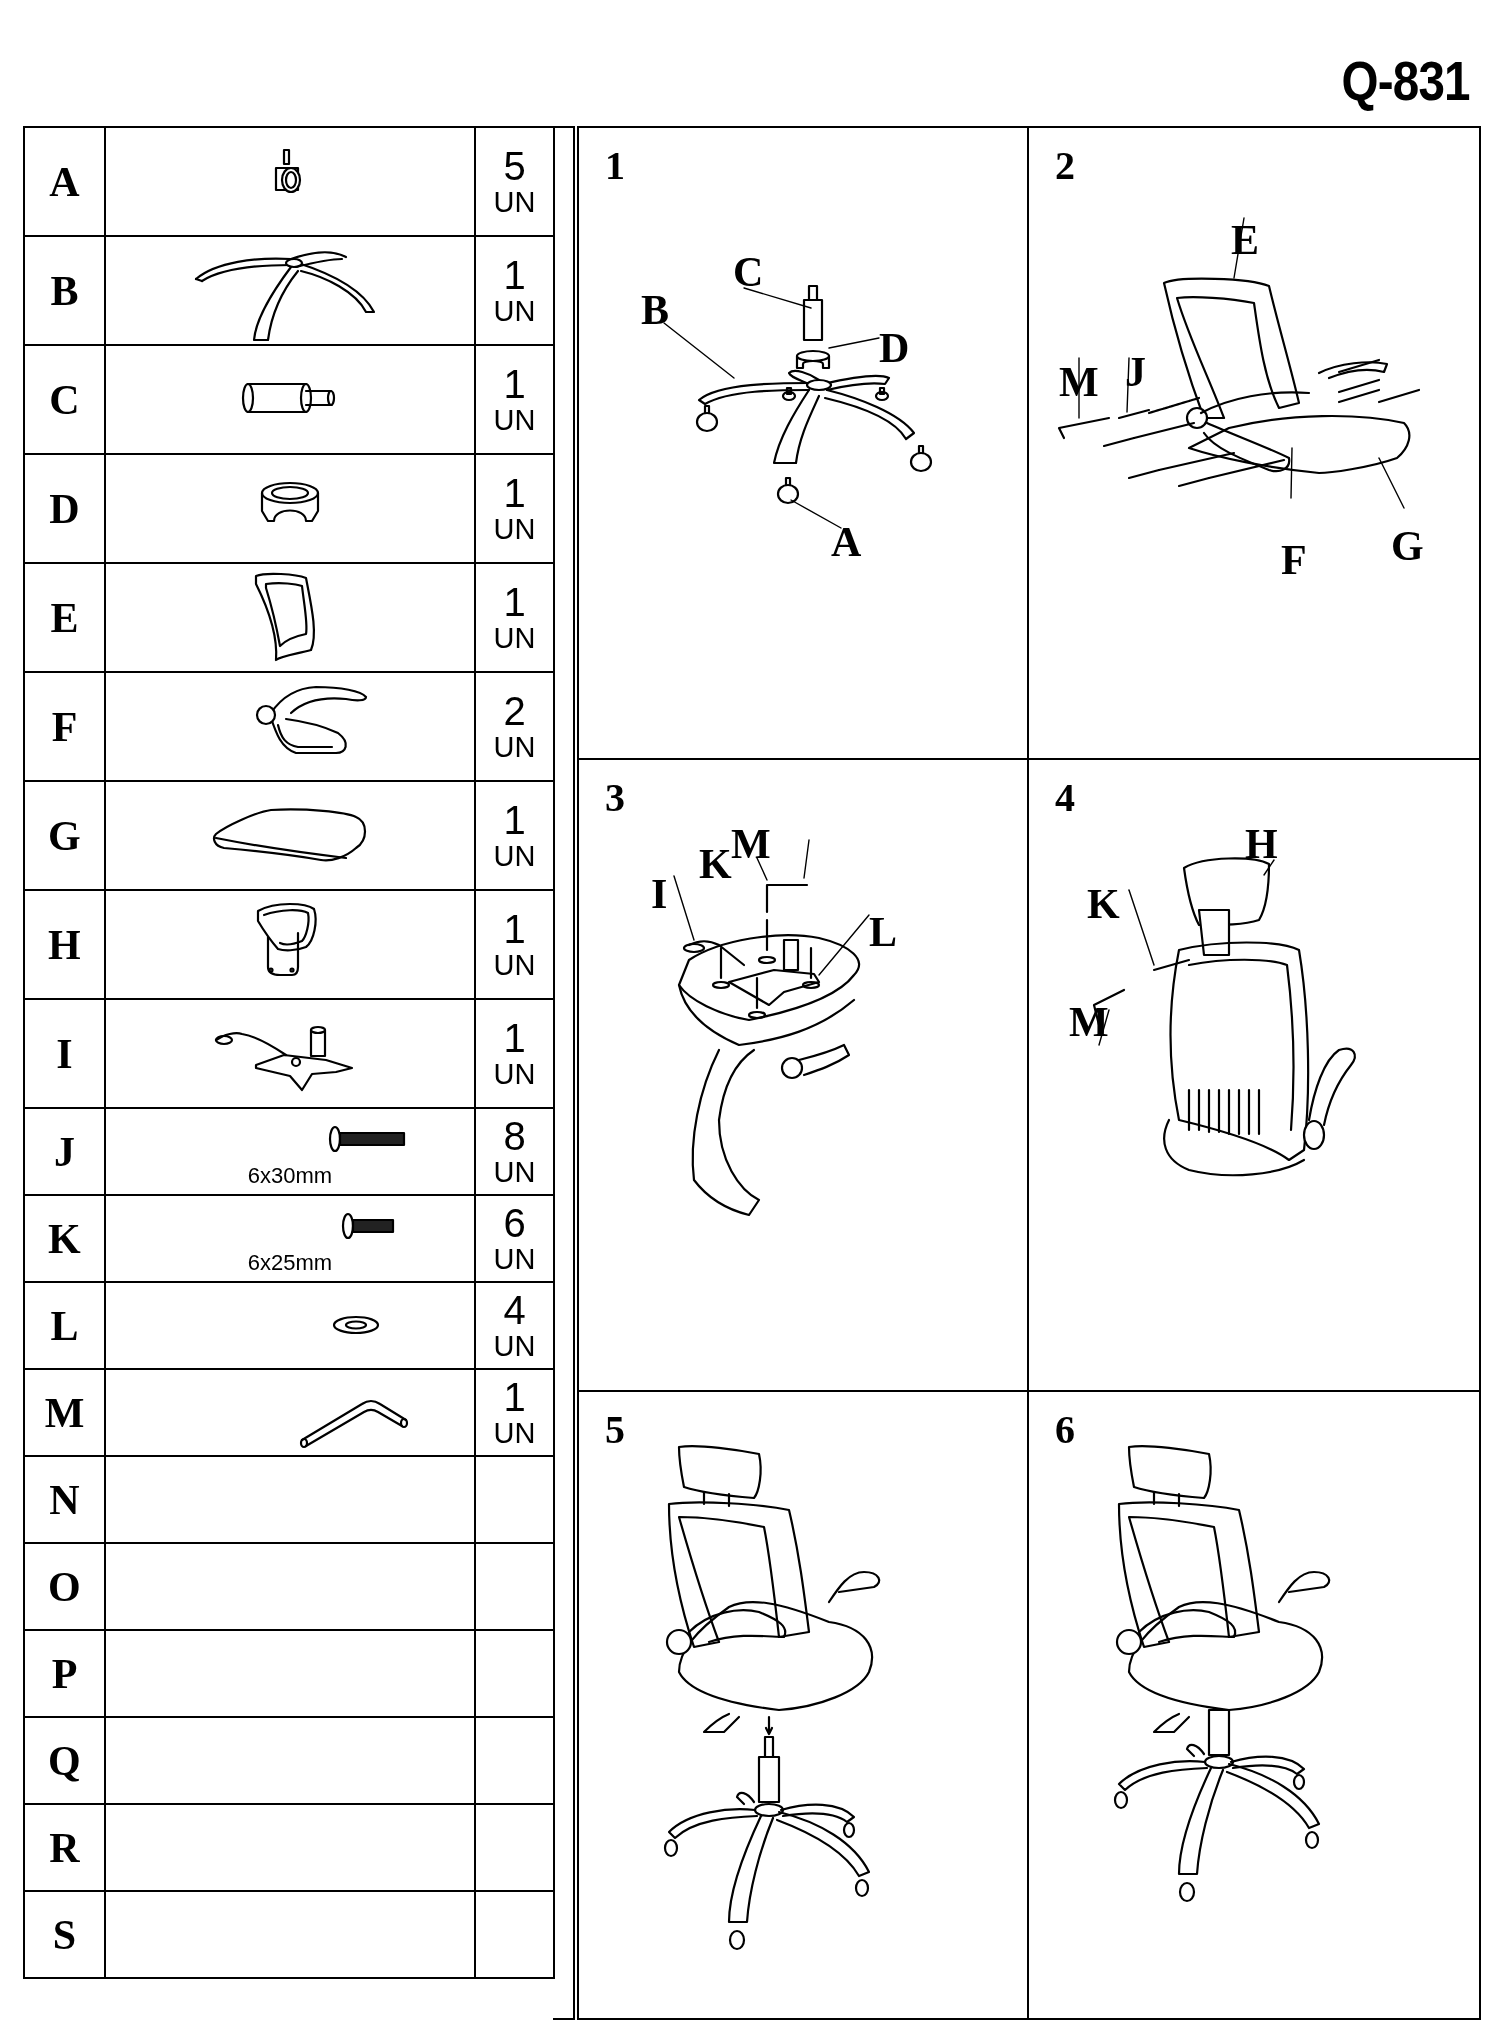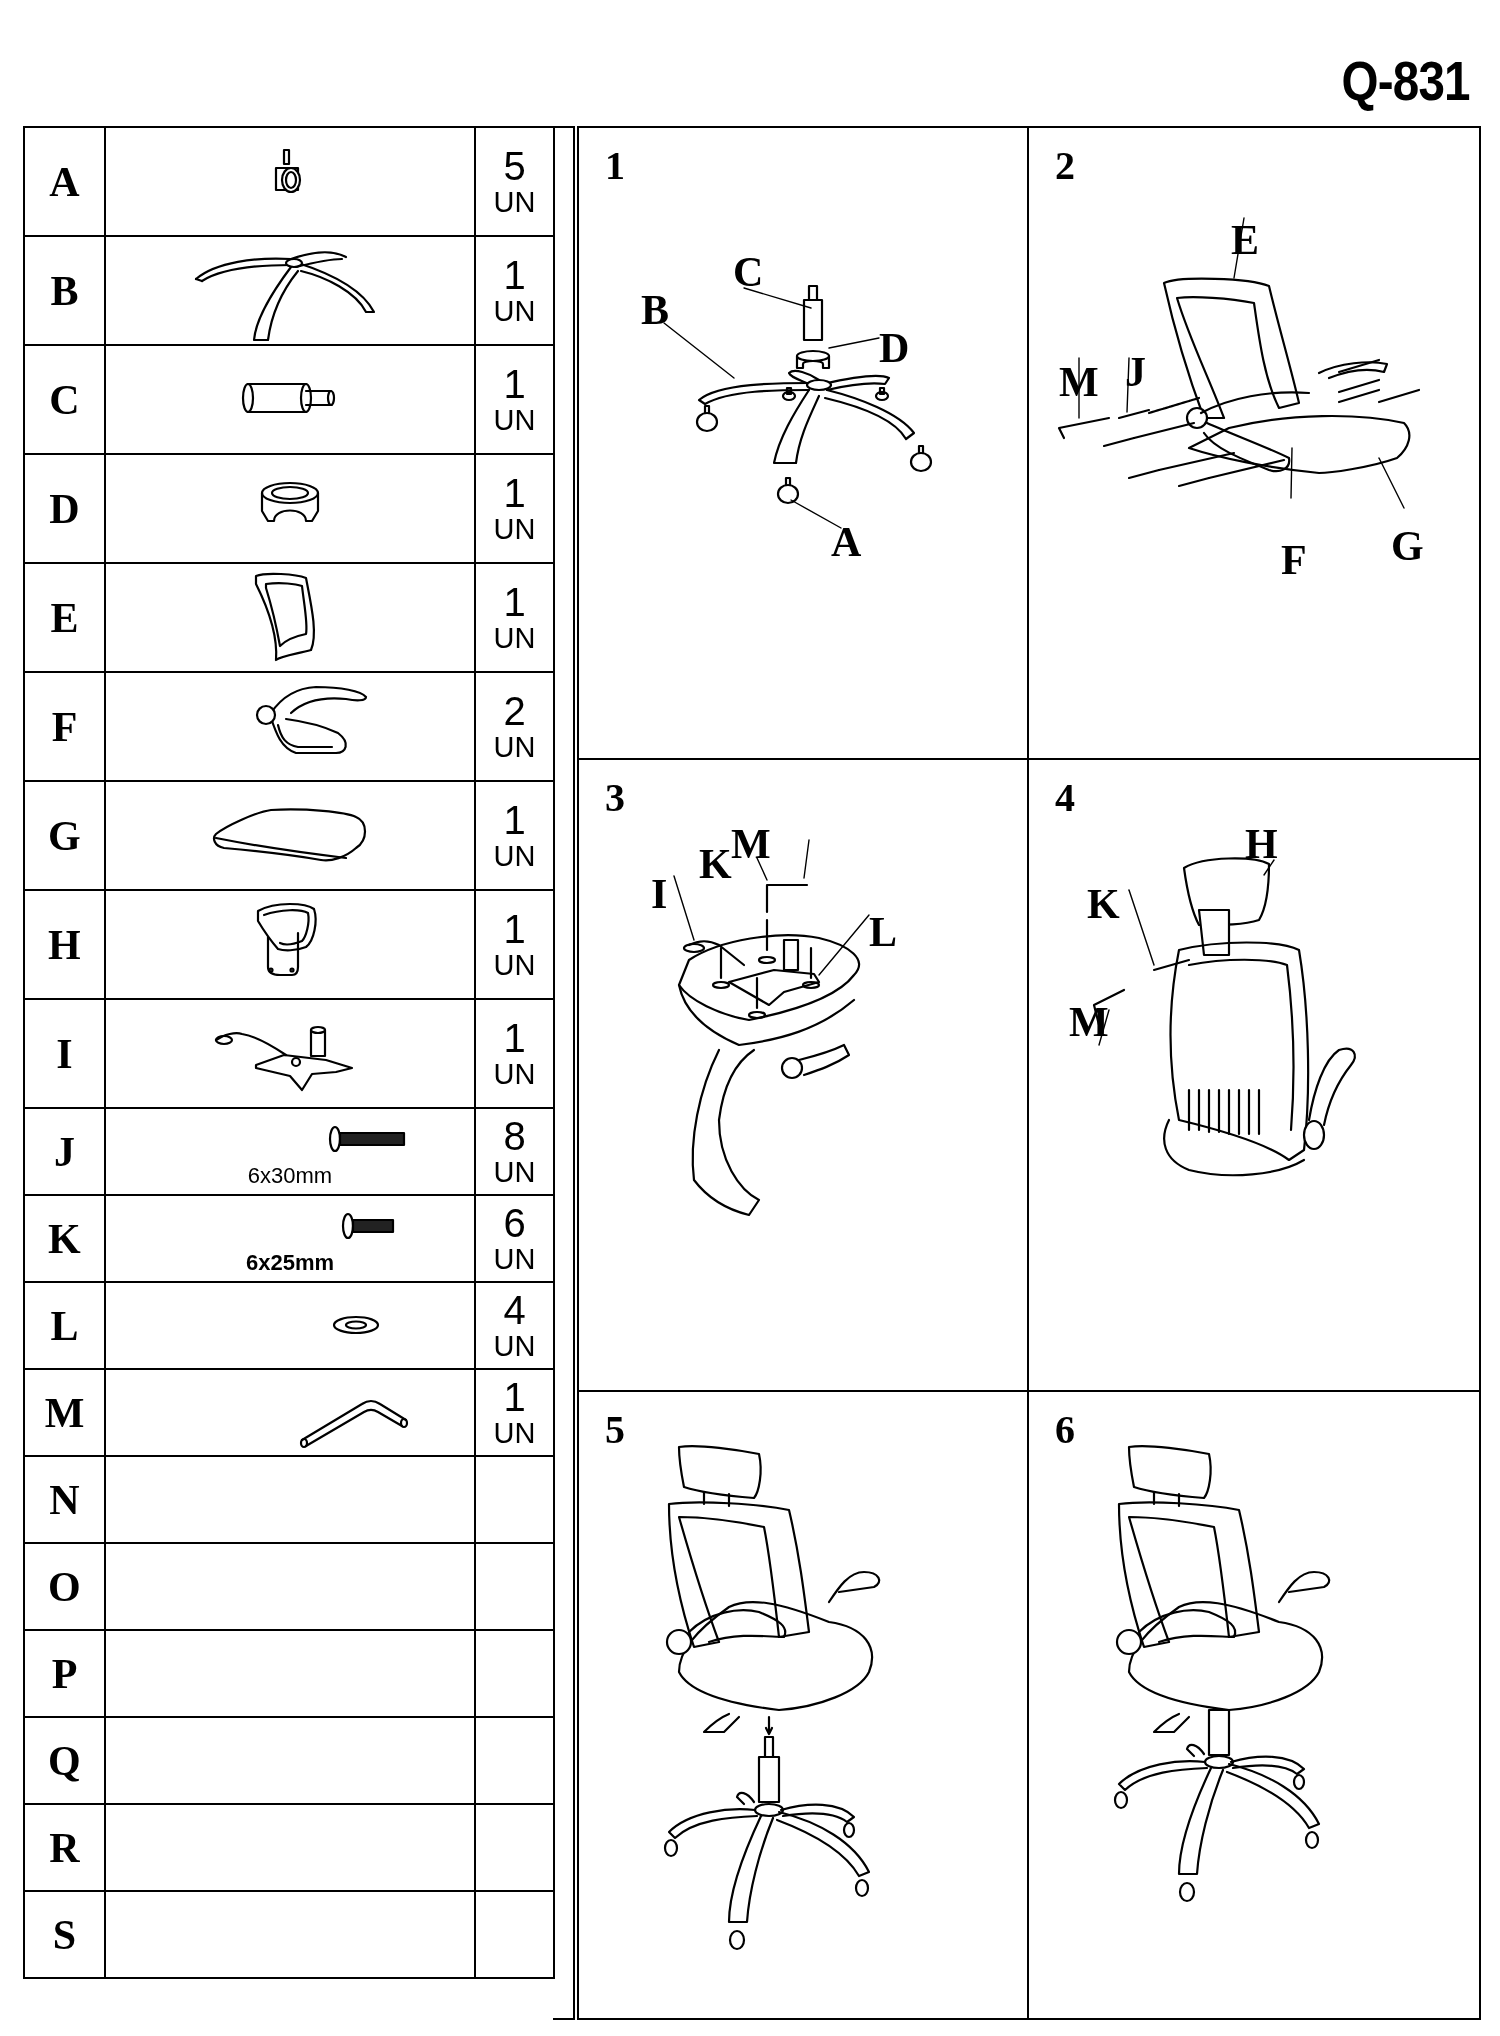--- a/index.html
+++ b/index.html
@@ -183,21 +183,21 @@
         </div>
       </td>
       <td class="qty">
           <span class="n">8</span>
           <span class="u">UN</span>
         </td>
     </tr>
     <tr class="small">
       <td class="letter">K</td>
       <td class="pic">
-        <div style="position:relative;height:85px;font-weight:bold;">
+        <div style="position:relative;height:85px;">
           <svg width="364" height="60" viewBox="0 0 364 60">
             <ellipse cx="242" cy="30" rx="5" ry="12" class="fill"></ellipse>
             <rect x="247" y="24" width="40" height="12" class="dark"></rect>
           </svg>
           <span class="spec" style="position:absolute;left:0;right:0;top:52px;">6x25mm</span>
         </div>
       </td>
       <td class="qty">
           <span class="n">6</span>
           <span class="u">UN</span>

